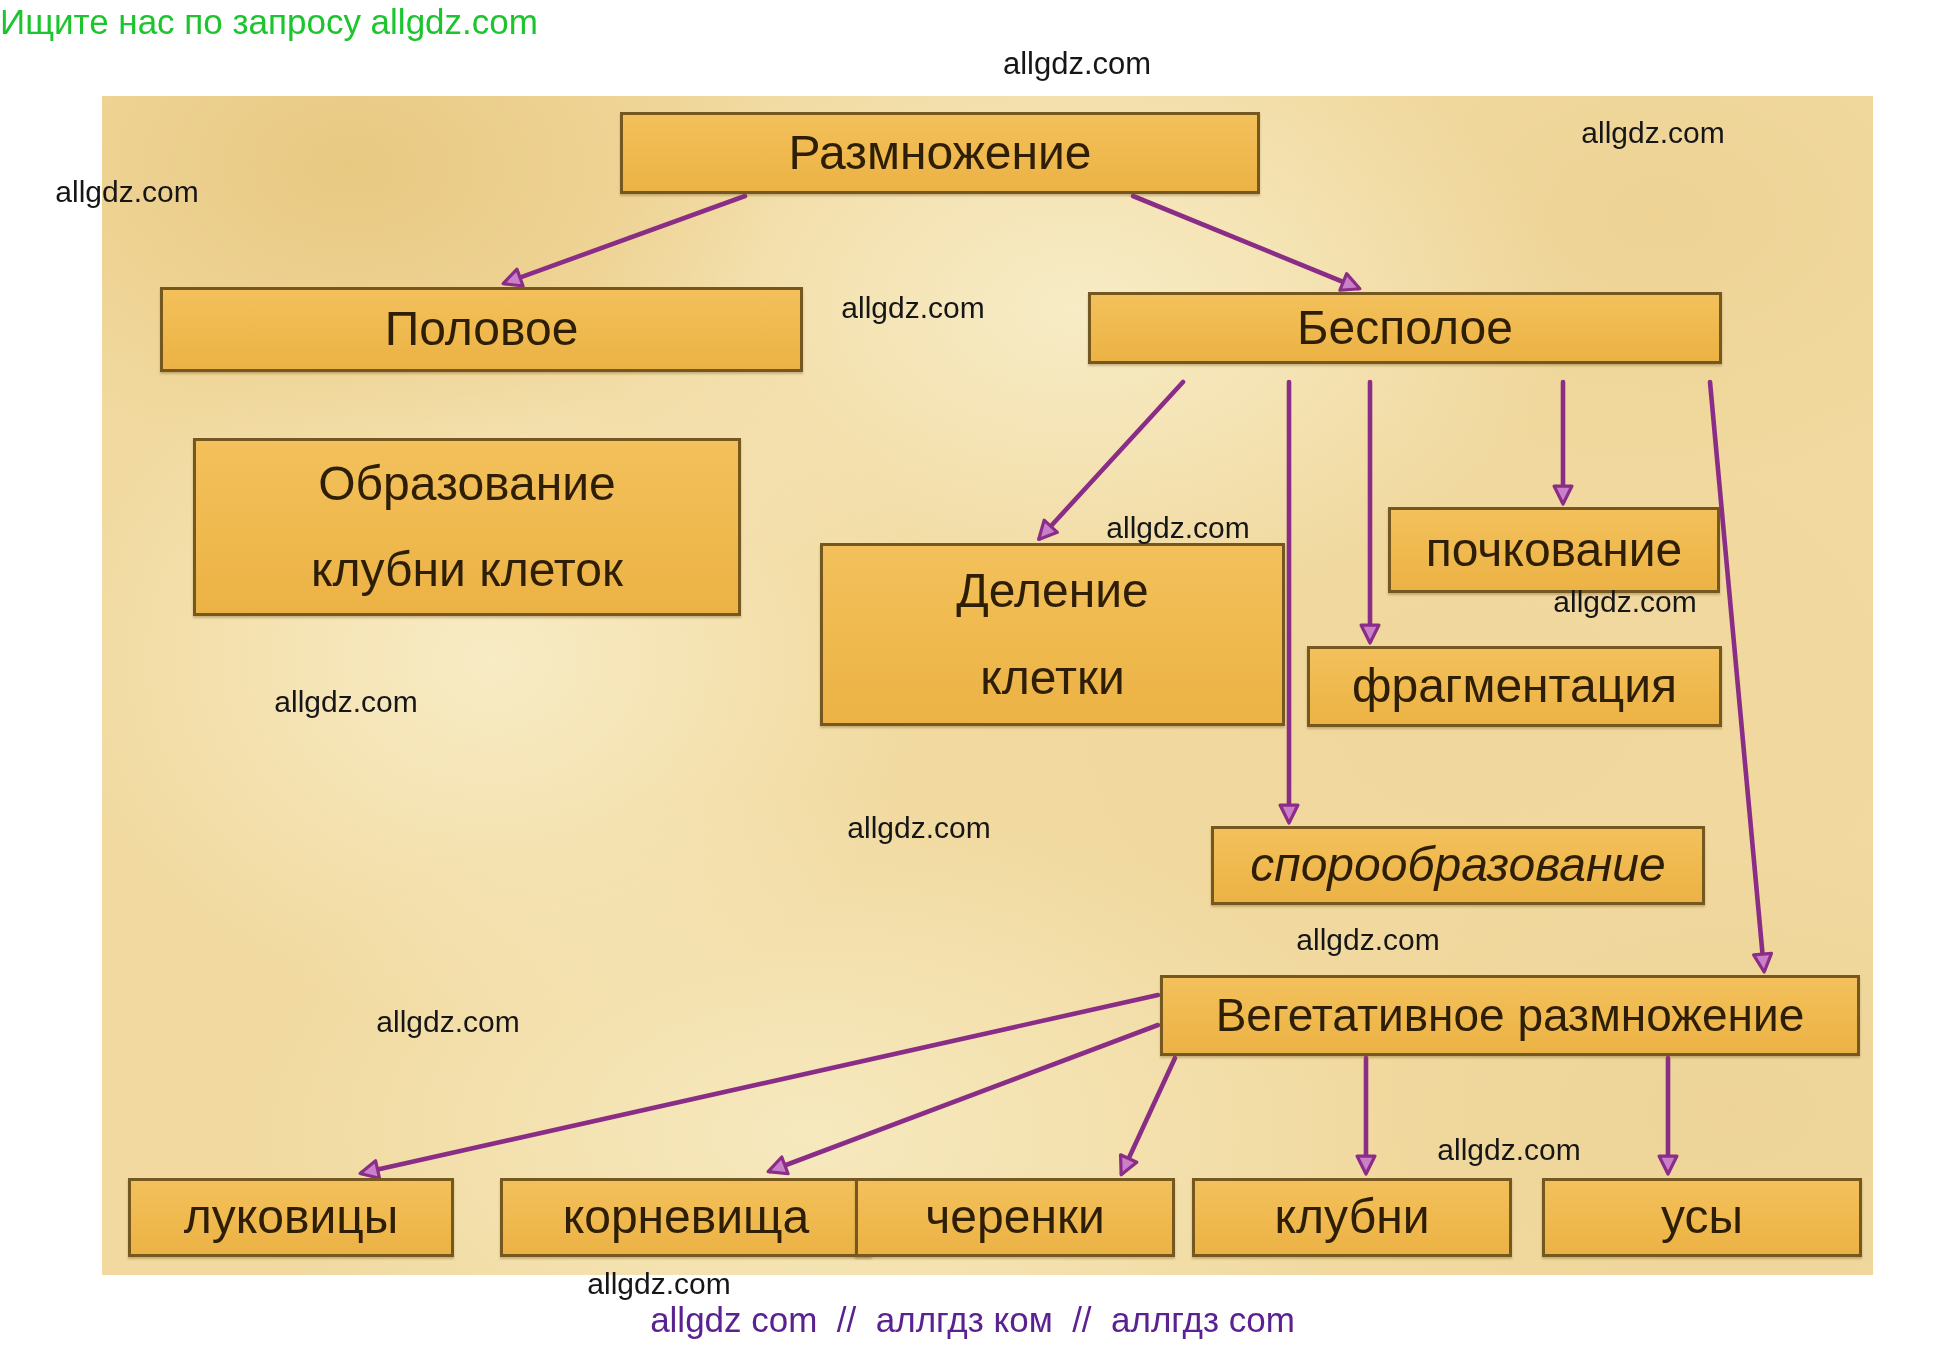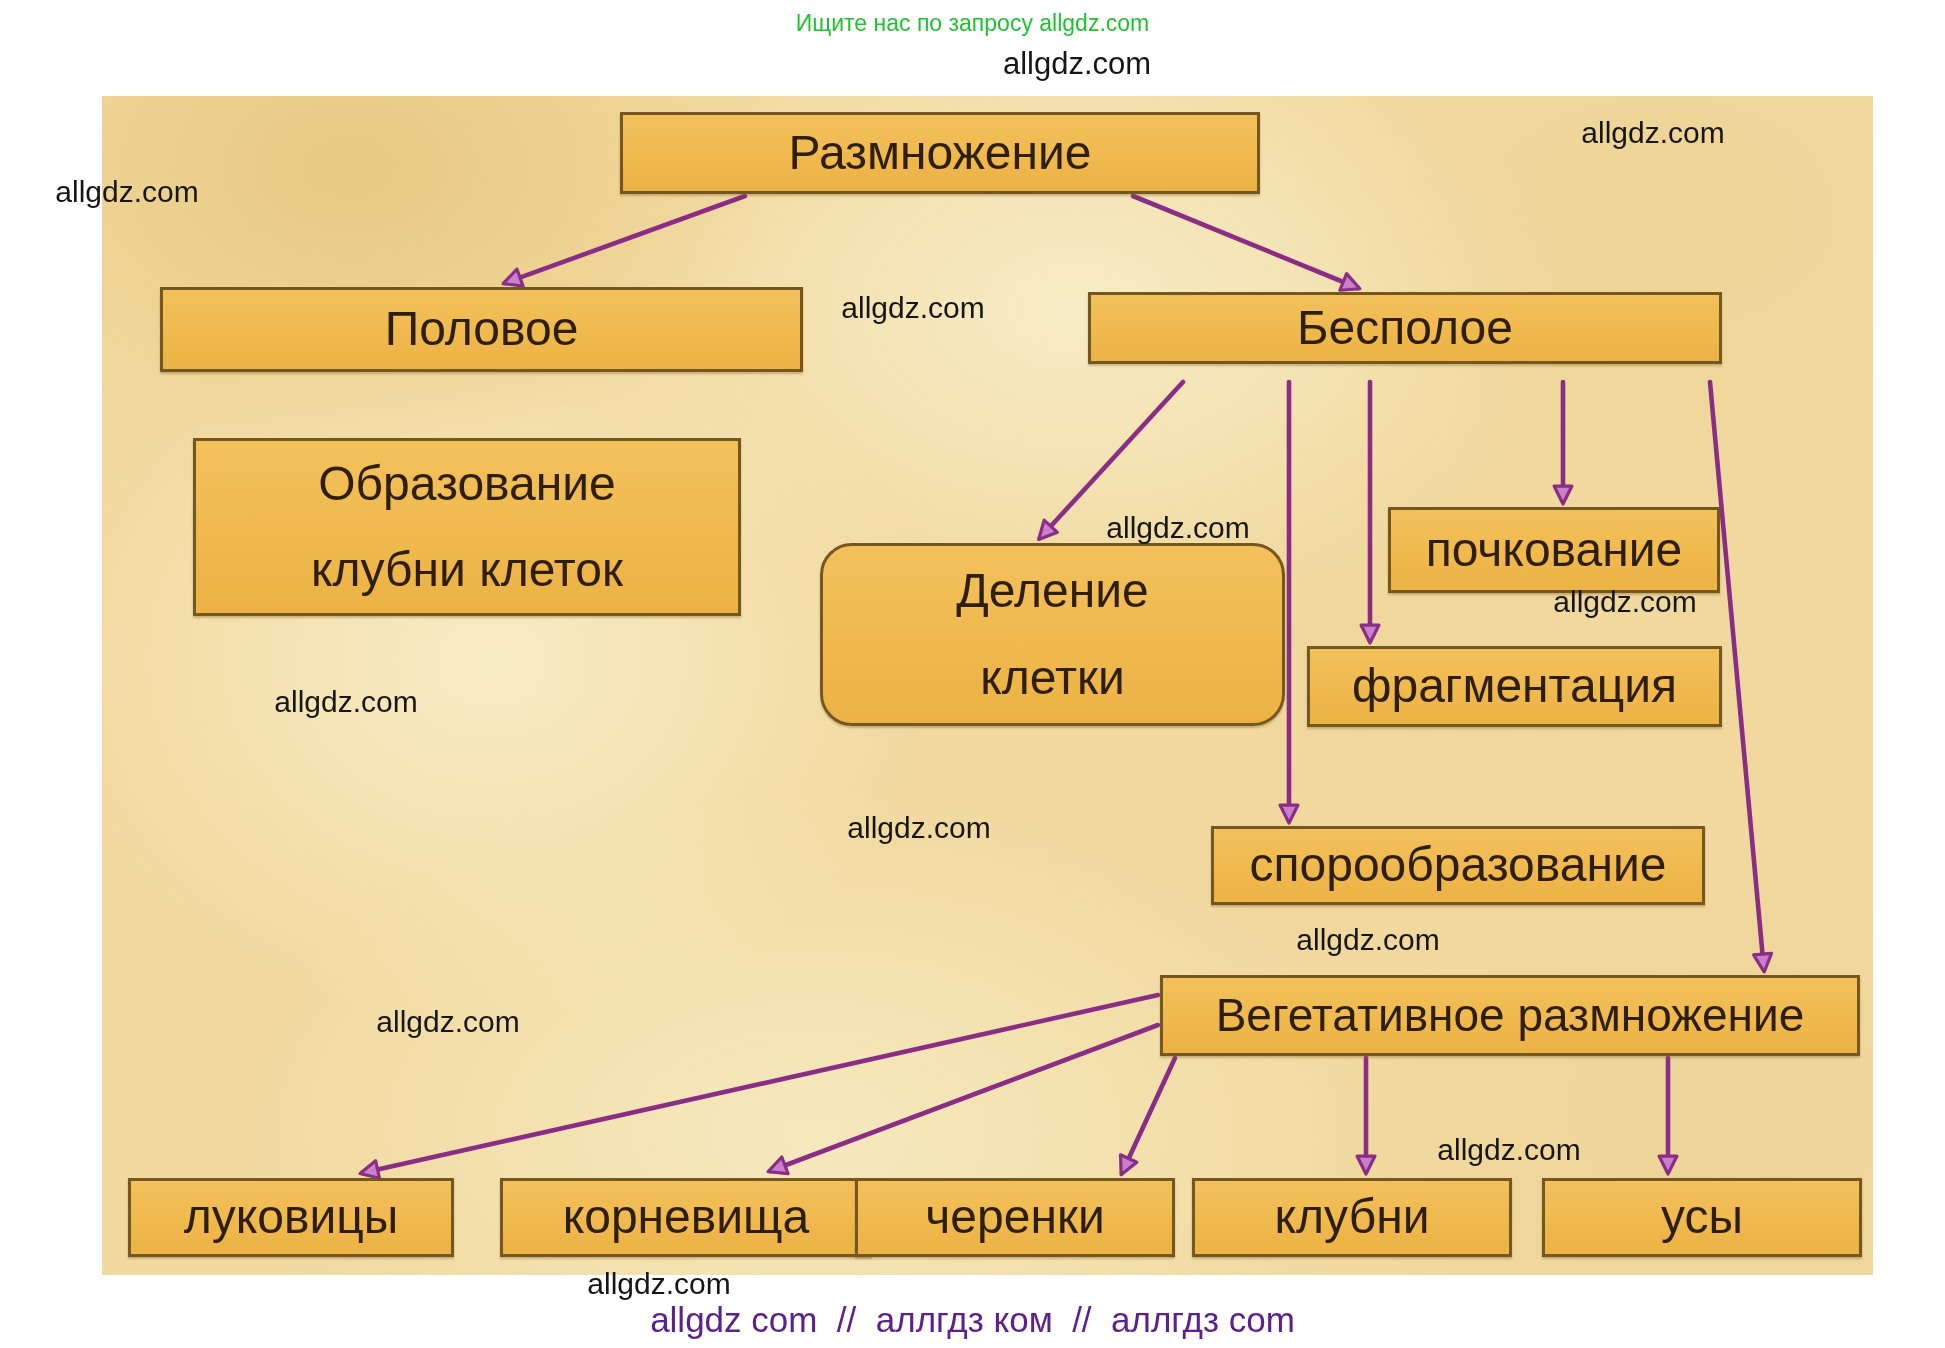--- a/index.html
+++ b/index.html
@@ -6,25 +6,25 @@
   #stage {
     position: relative;
     width: 1945px;
     height: 1348px;
     overflow: hidden;
     background: #ffffff;
     font-family: "Liberation Sans", sans-serif;
   }
   .promo-line {
     position: absolute;
-    top: 10px;
+    top: 2px;
     left: 0;
     width: 100%;
-    text-align: center;
-    font-size: 23px;
+    text-align: left;
+    font-size: 35px;
     color: var(--green, #1cc42d);
     white-space: pre;
   }
   .wm-top {
     position: absolute;
     top: 46px;
     left: 1077px;
     transform: translateX(-50%);
     font-size: 31px;
     color: var(--wm-color, #161616);
@@ -127,31 +127,31 @@
       <div class="node" style="left: 160px; top: 287px; width: 643px; height: 85px;">
         <div>Половое</div>
       </div>
       <div class="node" style="left: 193px; top: 438px; width: 548px; height: 178px;">
         <div>Образование</div>
         <div>клубни клеток</div>
       </div>
       <div class="node" style="left: 1088px; top: 292px; width: 634px; height: 72px;">
         <div>Бесполое</div>
       </div>
-      <div class="node" style="left: 820px; top: 543px; width: 465px; height: 183px; border-radius: 32px;">
+      <div class="node" style="left: 820px; top: 543px; width: 465px; height: 183px;">
         <div>Деление</div>
         <div>клетки</div>
       </div>
       <div class="node" style="left: 1388px; top: 507px; width: 332px; height: 86px;">
         <div>почкование</div>
       </div>
       <div class="node" style="left: 1307px; top: 646px; width: 415px; height: 81px;">
         <div>фрагментация</div>
       </div>
-      <div class="node" style="left: 1211px; top: 826px; width: 494px; height: 79px;">
+      <div class="node" style="left: 1211px; top: 826px; width: 494px; height: 79px; font-style: italic;">
         <div>спорообразование</div>
       </div>
       <div class="node" style="left: 1160px; top: 975px; width: 700px; height: 81px; font-size: 46px;">
         <div>Вегетативное размножение</div>
       </div>
       <div class="node" style="left: 128px; top: 1178px; width: 326px; height: 79px;">
         <div>луковицы</div>
       </div>
       <div class="node" style="left: 500px; top: 1178px; width: 372px; height: 79px;">
         <div>корневища</div>

